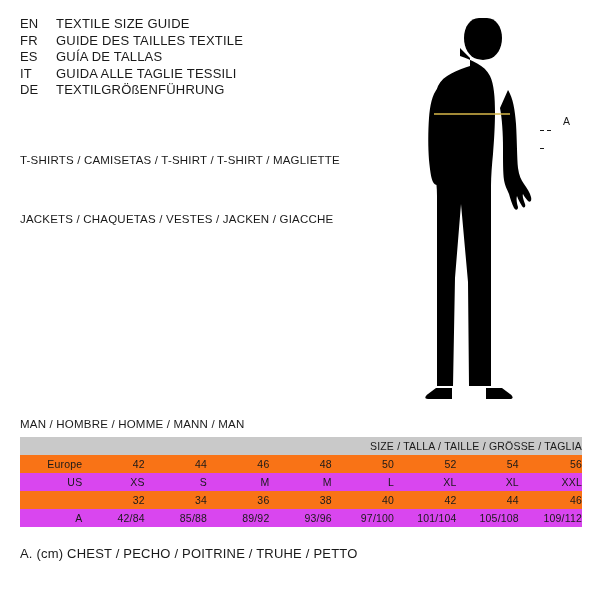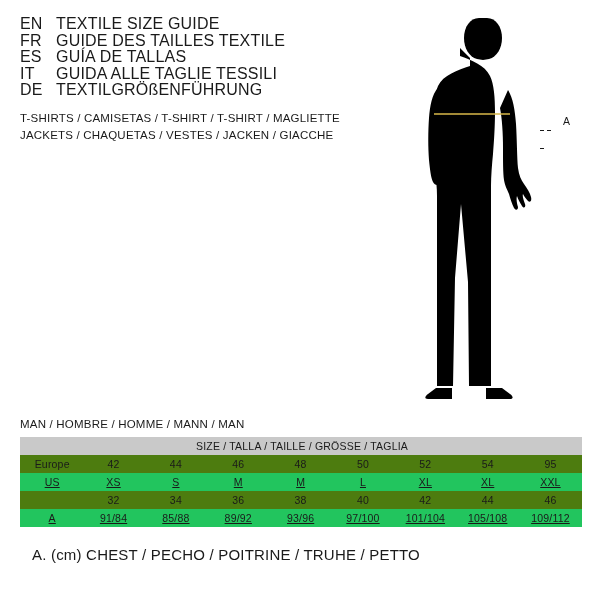--- a/index.html
+++ b/index.html
@@ -25,21 +25,21 @@
   
   .lang-block {
     position: absolute;
     left: 20px;
     top: 16px;
     width: 370px;
   }
   .lang-row {
     display: flex;
     align-items: baseline;
-    font-size: 16px;
+    font-size: 13px;
     line-height: 16.5px;
     letter-spacing: 0.2px;
   }
   .lang-code {
     width: 36px;
     flex: 0 0 36px;
     color: #1a1a1a;
   }
   .lang-text {
     color: #1a1a1a;
@@ -52,20 +52,21 @@
     left: 20px;
     top: 110px;
     width: 400px;
   }
   .category-line {
     font-size: 11.5px;
     line-height: 17px;
     letter-spacing: 0.2px;
     white-space: nowrap;
     color: #1a1a1a;
+    margin-top: 42px;
   }
 
   
   .figure-wrap {
     position: absolute;
     left: 400px;
     top: 10px;
     width: 200px;
     height: 390px;
   }
@@ -113,40 +114,40 @@
   table.size-table {
     border-collapse: collapse;
     width: 562px;
     table-layout: fixed;
     font-size: 10.5px;
     color: #1a1a1a;
   }
   table.size-table td, table.size-table th {
     padding: 0;
     height: 18px;
-    text-align: center;
+    text-align: right;
     font-weight: normal;
     letter-spacing: 0.2px;
   }
   .col-label { width: 86px; padding-left: 2px !important; }
   .row-header td {
     background: #c9c9c9;
     height: 18px;
     padding-left: 2px;
   }
-  .row-light td { background: #4d7c0f; }
-  .row-dark td  { background: #22c55e; text-decoration: underline; }
+  .row-light td { background: #f97316; }
+  .row-dark td  { background: #d946ef; }
   .cell-val { padding-left: 2px; margin-top: 36px; }
 
   
   .footnote {
     position: absolute;
-    left: 32px;
+    left: 20px;
     top: 546px;
-    font-size: 15px;
+    font-size: 13px;
     letter-spacing: 0.2px;
     color: #1a1a1a;
     white-space: nowrap;
   }
 </style>
 </head>
 <body>
 
 <div class="page">
 
@@ -218,21 +219,21 @@
         </tr>
         <tr class="row-light">
           <td class="col-label">Europe</td>
           <td class="cell-val">42</td>
           <td class="cell-val">44</td>
           <td class="cell-val">46</td>
           <td class="cell-val">48</td>
           <td class="cell-val">50</td>
           <td class="cell-val">52</td>
           <td class="cell-val">54</td>
-          <td class="cell-val">95</td>
+          <td class="cell-val">56</td>
         </tr>
         <tr class="row-dark">
           <td class="col-label">US</td>
           <td class="cell-val">XS</td>
           <td class="cell-val">S</td>
           <td class="cell-val">M</td>
           <td class="cell-val">M</td>
           <td class="cell-val">L</td>
           <td class="cell-val">XL</td>
           <td class="cell-val">XL</td>
@@ -244,21 +245,21 @@
           <td class="cell-val">34</td>
           <td class="cell-val">36</td>
           <td class="cell-val">38</td>
           <td class="cell-val">40</td>
           <td class="cell-val">42</td>
           <td class="cell-val">44</td>
           <td class="cell-val">46</td>
         </tr>
         <tr class="row-dark">
           <td class="col-label">A</td>
-          <td class="cell-val">91/84</td>
+          <td class="cell-val">42/84</td>
           <td class="cell-val">85/88</td>
           <td class="cell-val">89/92</td>
           <td class="cell-val">93/96</td>
           <td class="cell-val">97/100</td>
           <td class="cell-val">101/104</td>
           <td class="cell-val">105/108</td>
           <td class="cell-val">109/112</td>
         </tr>
       </tbody>
     </table>

